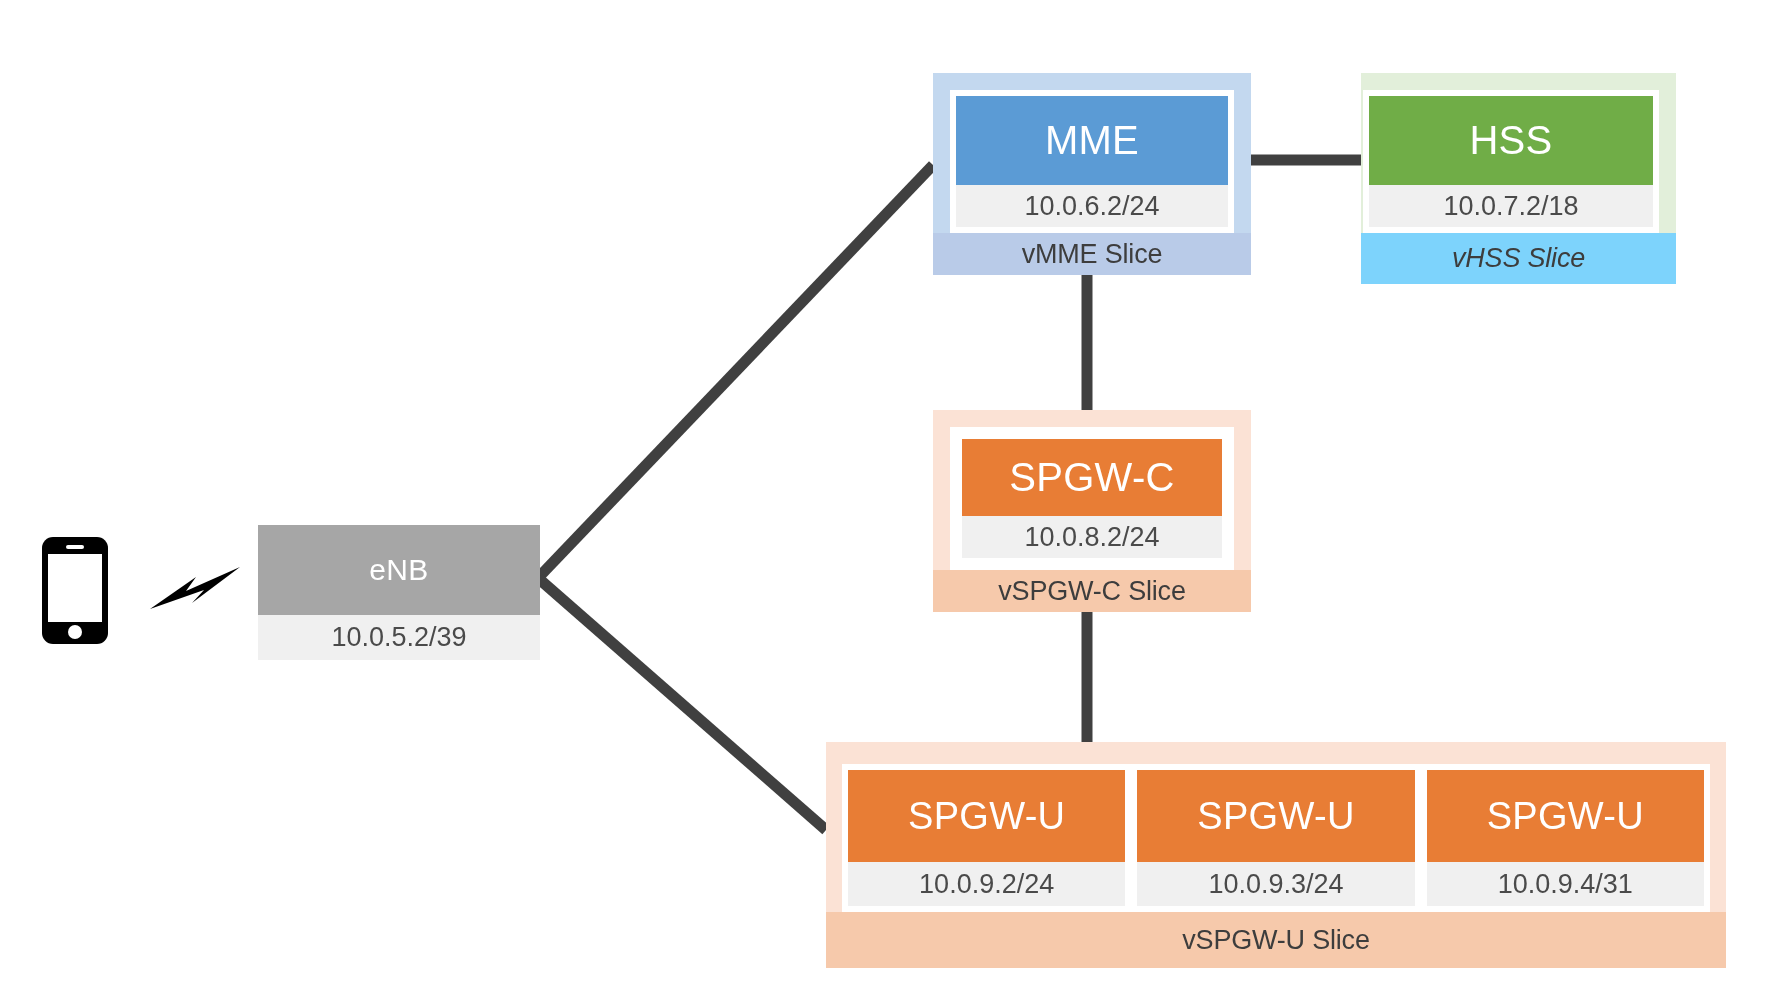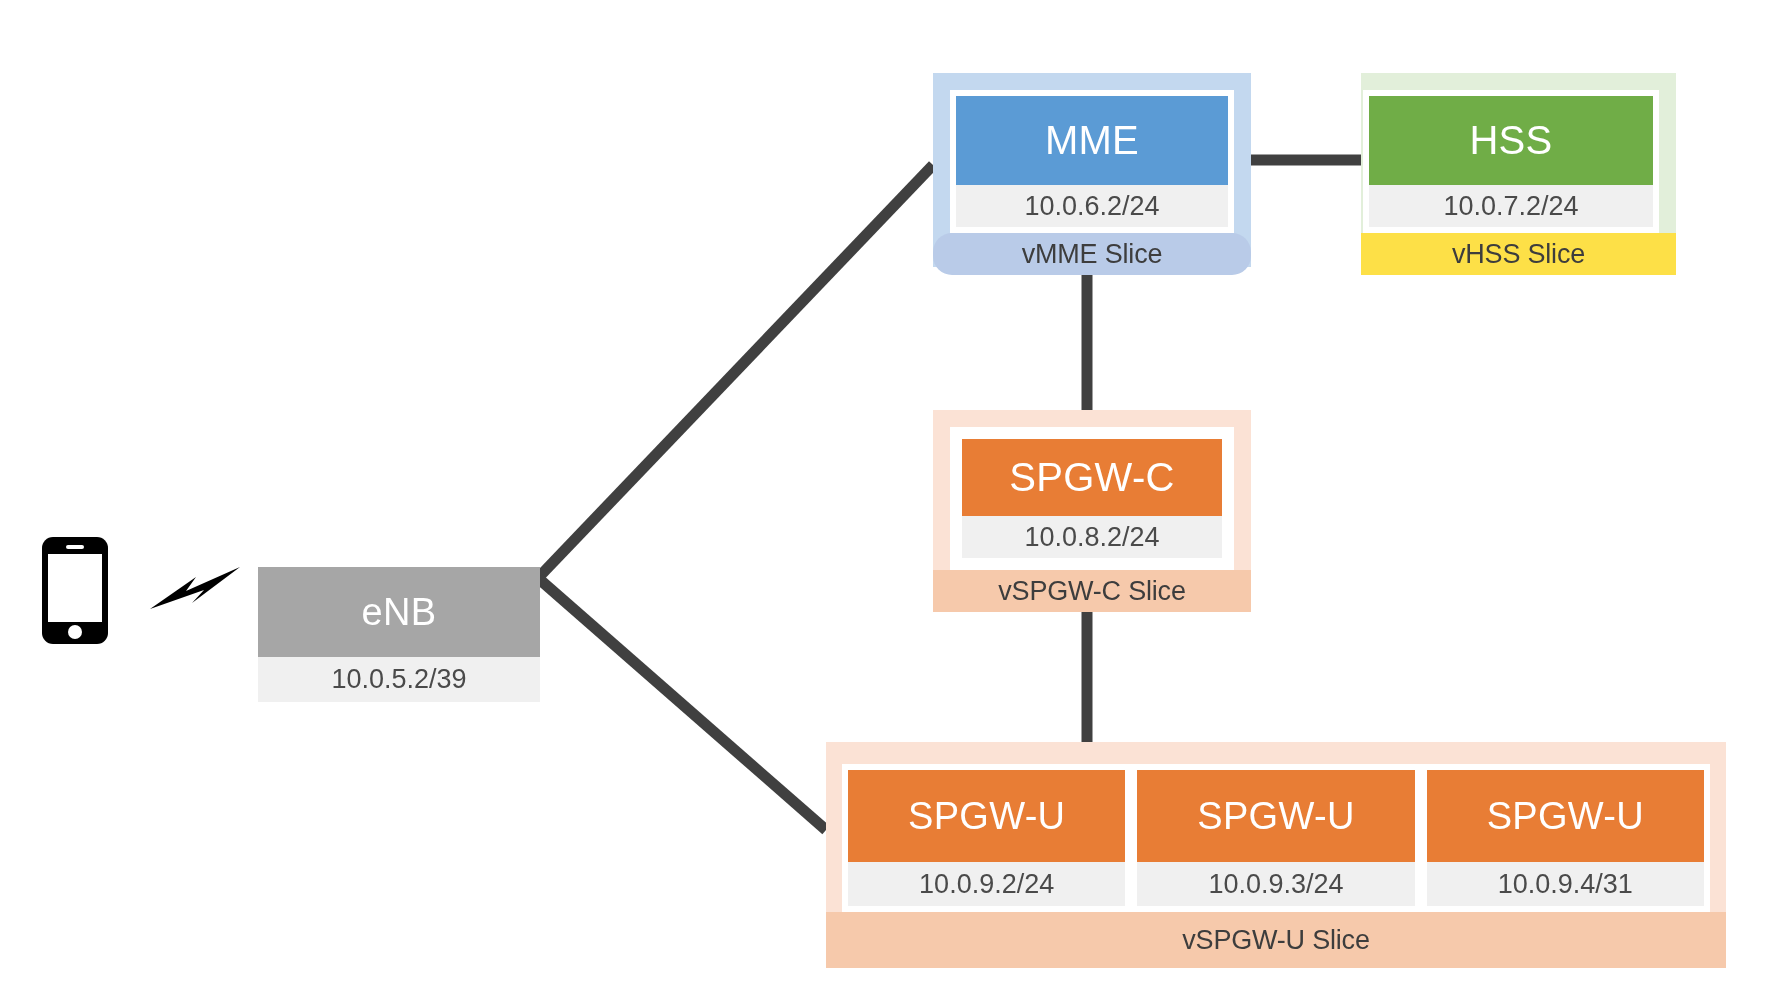--- a/index.html
+++ b/index.html
@@ -89,22 +89,21 @@
     position: absolute;
     left: 258px;
     top: 525px;
     width: 282px;
     height: 135px;
   }
   #enb-node .node-head {
     background: #a6a6a6;
     height: 90px;
     flex: 0 0 90px;
-    font-size: 38px;
-    margin-top: 42px;
+    font-size: 30px;
   }
   #enb-node .node-ip { height: 45px; }
 
   
   #phone-icon {
     position: absolute;
     left: 42px;
     top: 537px;
     width: 66px;
     height: 107px;
@@ -121,36 +120,36 @@
   
   #slice-vmme {
     left: 933px; top: 73px;
     width: 318px; height: 194px;
     background: #c3d8ef;
   }
   #slice-vmme .slice-body { padding: 17px 17px 0 17px; }
   #slice-vmme .slice-label {
     height: 42px;
     background: #b9cbe8;
-    border-radius: 19px;
   }
   #slice-vmme .node { width: 100%; height: 143px; padding: 6px; }
   #slice-vmme .node-head { background: #5b9bd5; }
   #slice-vmme .node-ip { height: 42px; }
 
   
   #slice-vhss {
     left: 1361px; top: 73px;
     width: 315px; height: 194px;
     background: #e2efda;
   }
   #slice-vhss .slice-body { padding: 17px 17px 0 2px; }
   #slice-vhss .slice-label {
-    height: 42px;
-    background: #fde047;
+    height: 51px;
+    background: #7dd3fc;
+    font-style: italic;
   }
   #slice-vhss .node { width: 100%; height: 143px; padding: 6px; }
   #slice-vhss .node-head { background: #70ad47; }
   #slice-vhss .node-ip { height: 42px; }
 
   
   #slice-vspgwc {
     left: 933px; top: 410px;
     width: 318px; height: 194px;
     background: #fbe2d5;
@@ -217,21 +216,21 @@
         <div class="node-ip">10.0.6.2/24</div>
       </div>
     </div>
     <div class="slice-label">vMME Slice</div>
   </div>
 
   <div id="slice-vhss" class="slice">
     <div class="slice-body">
       <div class="node">
         <div class="node-head">HSS</div>
-        <div class="node-ip">10.0.7.2/24</div>
+        <div class="node-ip">10.0.7.2/18</div>
       </div>
     </div>
     <div class="slice-label">vHSS Slice</div>
   </div>
 
   <div id="slice-vspgwc" class="slice">
     <div class="slice-body">
       <div class="node">
         <div class="node-head">SPGW-C</div>
         <div class="node-ip">10.0.8.2/24</div>

